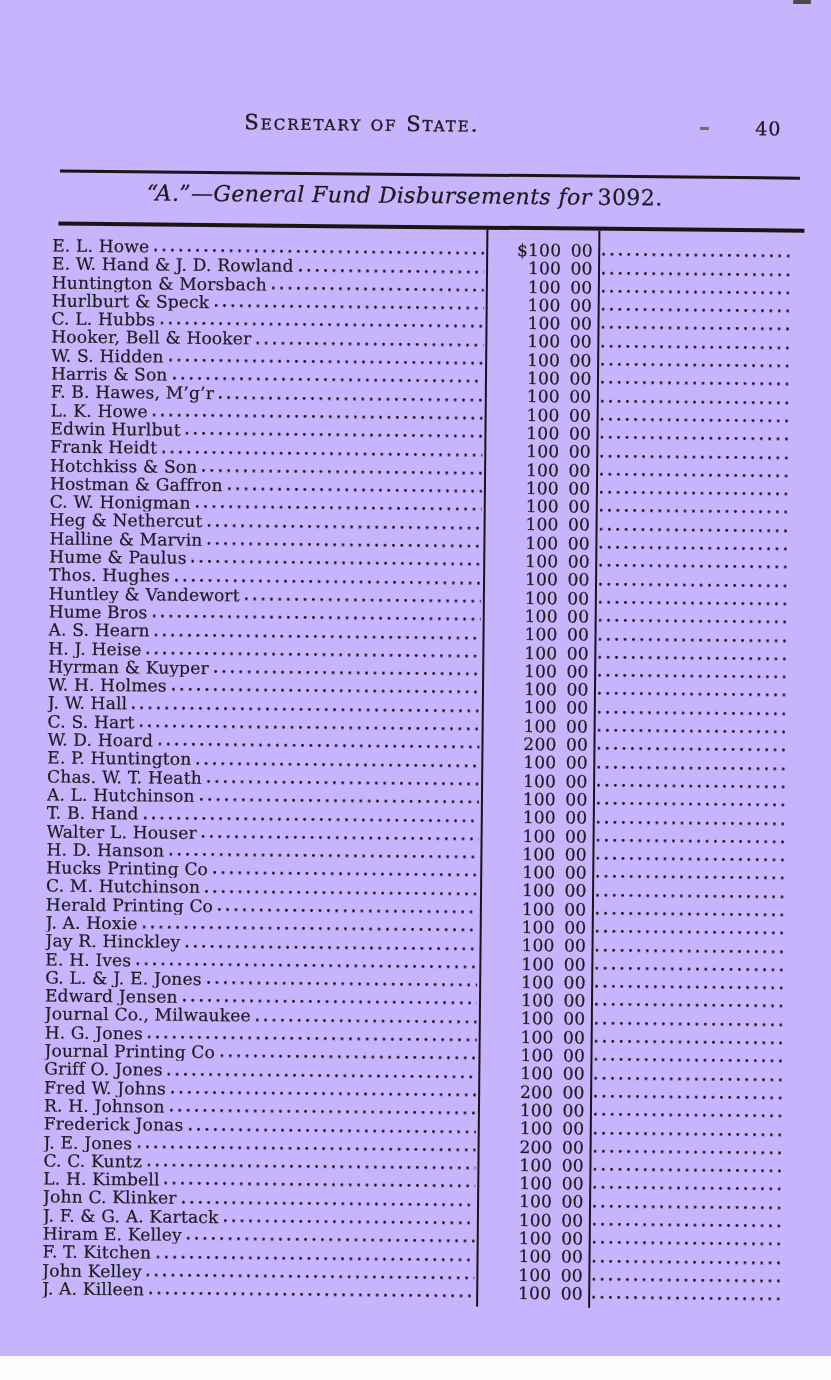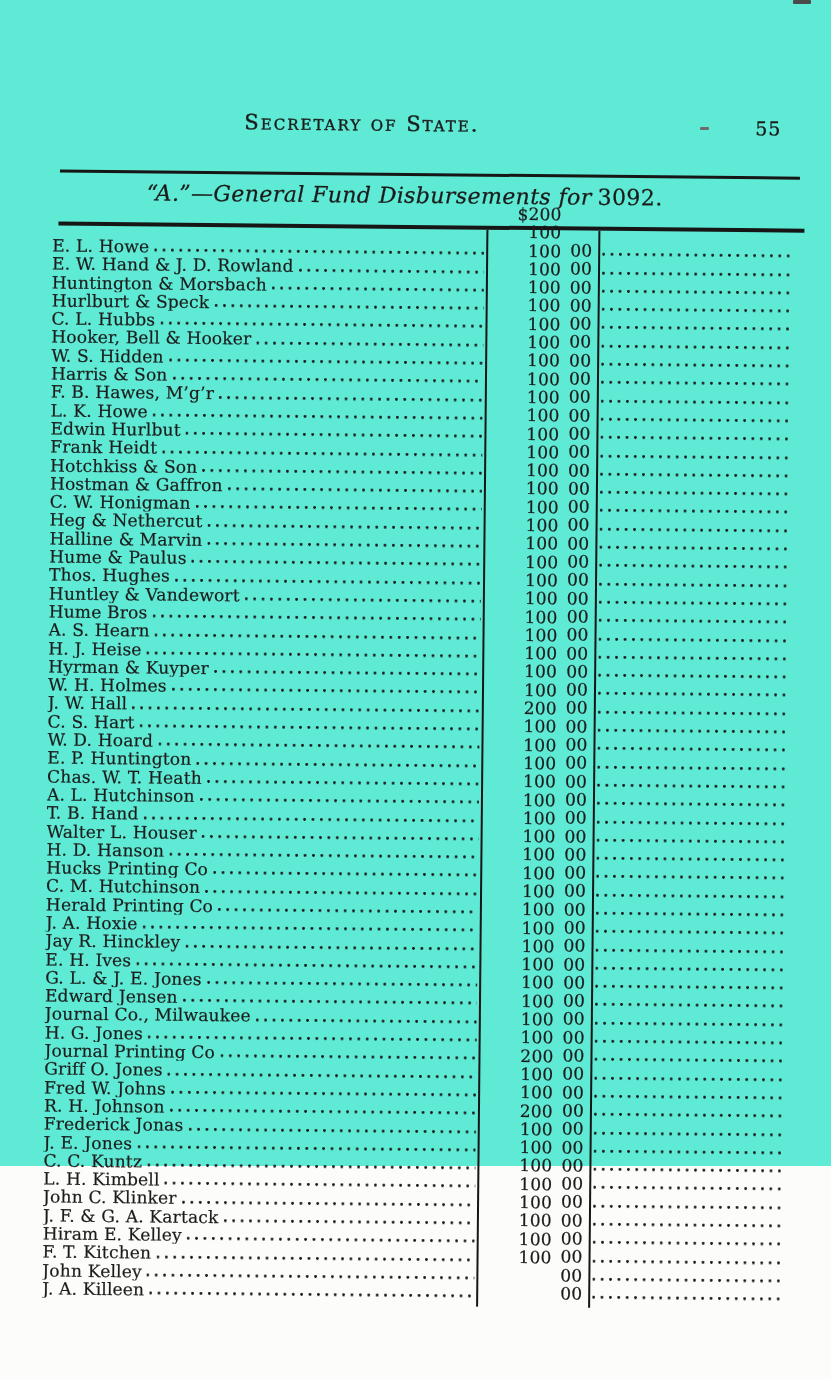--- a/index.html
+++ b/index.html
@@ -5,22 +5,22 @@
   html, body {
     margin: 0; padding: 0;
     width: 831px; height: 1380px;
     background: #fcfcfa;
     overflow: hidden;
     font-family: "DejaVu Serif", serif;
     color: #1b1b1b;
   }
   .scan {
     position: relative;
-    width: 831px; height: 1166px;
-    background: #5eead4;
+    width: 831px; height: 1356px;
+    background: #c4b5fd;
   }
   .content {
     position: absolute; left: 0; top: 0;
     width: 831px; height: 1380px;
     transform: rotate(0.55deg);
     transform-origin: 415px 690px;
   }
 
   
   .running-header { position: absolute; top: 112px; left: 0; width: 831px; height: 26px; }
@@ -65,21 +65,21 @@
     font-size: 17px; letter-spacing: 0.2px;
     -webkit-text-stroke: 0.2px #1b1b1b;
   }
   .cell { box-sizing: border-box; }
   .cell-name { width: 434px; display: flex; align-items: flex-end; overflow: hidden; }
   .cell-name .nm { white-space: nowrap; }
   .cell-amt {
     width: 112px; display: flex; justify-content: flex-end;
     padding-right: 5px;
   }
-  .cell-amt .c { width: 23px; text-align: left; margin-left: 9px; margin-top: 36px; }
+  .cell-amt .c { width: 23px; text-align: center; margin-left: 9px; }
   .cell-tail { width: 196px; display: flex; align-items: flex-end; }
 
   .leader {
     flex: 1; height: 3px;
     align-self: flex-end;
     margin: 0 2px 4px 5px;
     background-image: radial-gradient(circle at 1.4px 1.4px, #1c1c1c 1.15px, rgba(0,0,0,0) 1.6px);
     background-size: 8.4px 3px;
     background-repeat: repeat-x;
   }
@@ -91,42 +91,42 @@
   .artifact-dash { left: 700px; top: 127px; width: 9px; height: 2.5px; background: #6d6d6d; border-radius: 1px; }
 </style>
 </head>
 <body>
 
 <div class="scan">
   <div class="content">
 
     <div class="running-header">
       <h1 class="header-title">Secretary of State.</h1>
-      <span class="page-num">55</span>
+      <span class="page-num">40</span>
     </div>
 
     <div class="rule rule-top"></div>
 
     <div class="section-title">
       <span class="main">“A.”—General Fund Disbursements for</span><span class="year">3092.</span>
     </div>
 
     <div class="rule rule-heavy"></div>
 
     <div class="ledger">
       <div class="vrule vrule-1"></div>
       <div class="vrule vrule-2"></div>
       <div id="ledger-rows">
           <div class="row">
             <div class="cell cell-name">
               <span class="nm">E. L. Howe</span>
               <span class="leader"></span>
             </div>
             <div class="cell cell-amt">
-              <span class="d">$200</span>
+              <span class="d">$100</span>
               <span class="c">00</span>
             </div>
             <div class="cell cell-tail">
               <span class="leader"></span>
             </div>
           </div>
           <div class="row">
             <div class="cell cell-name">
               <span class="nm">E. W. Hand &amp; J. D. Rowland</span>
               <span class="leader"></span>

